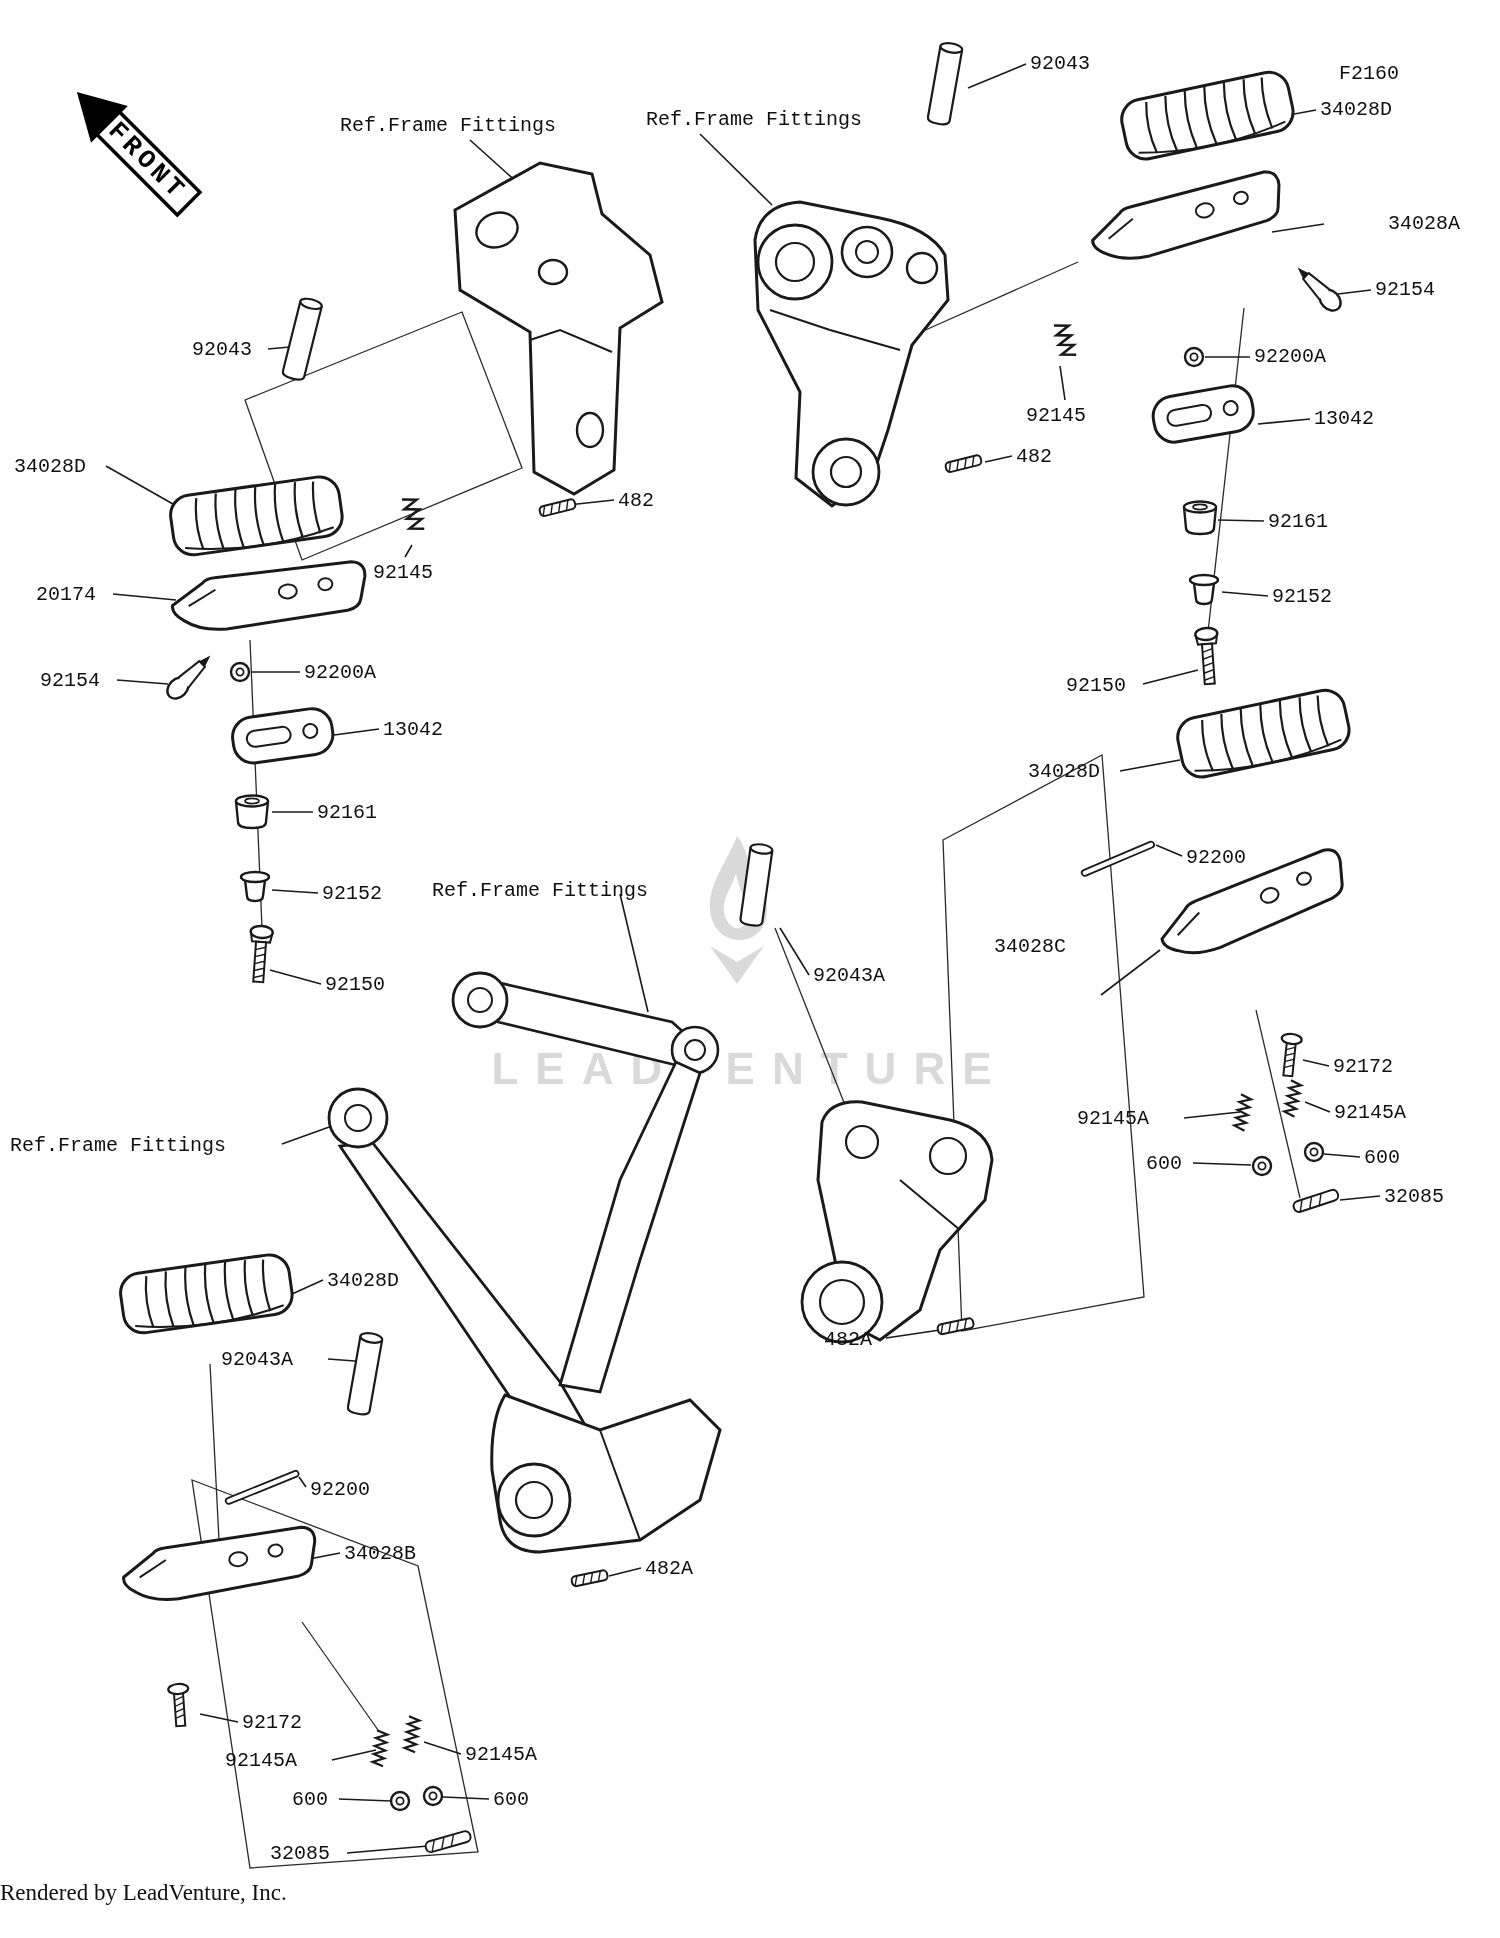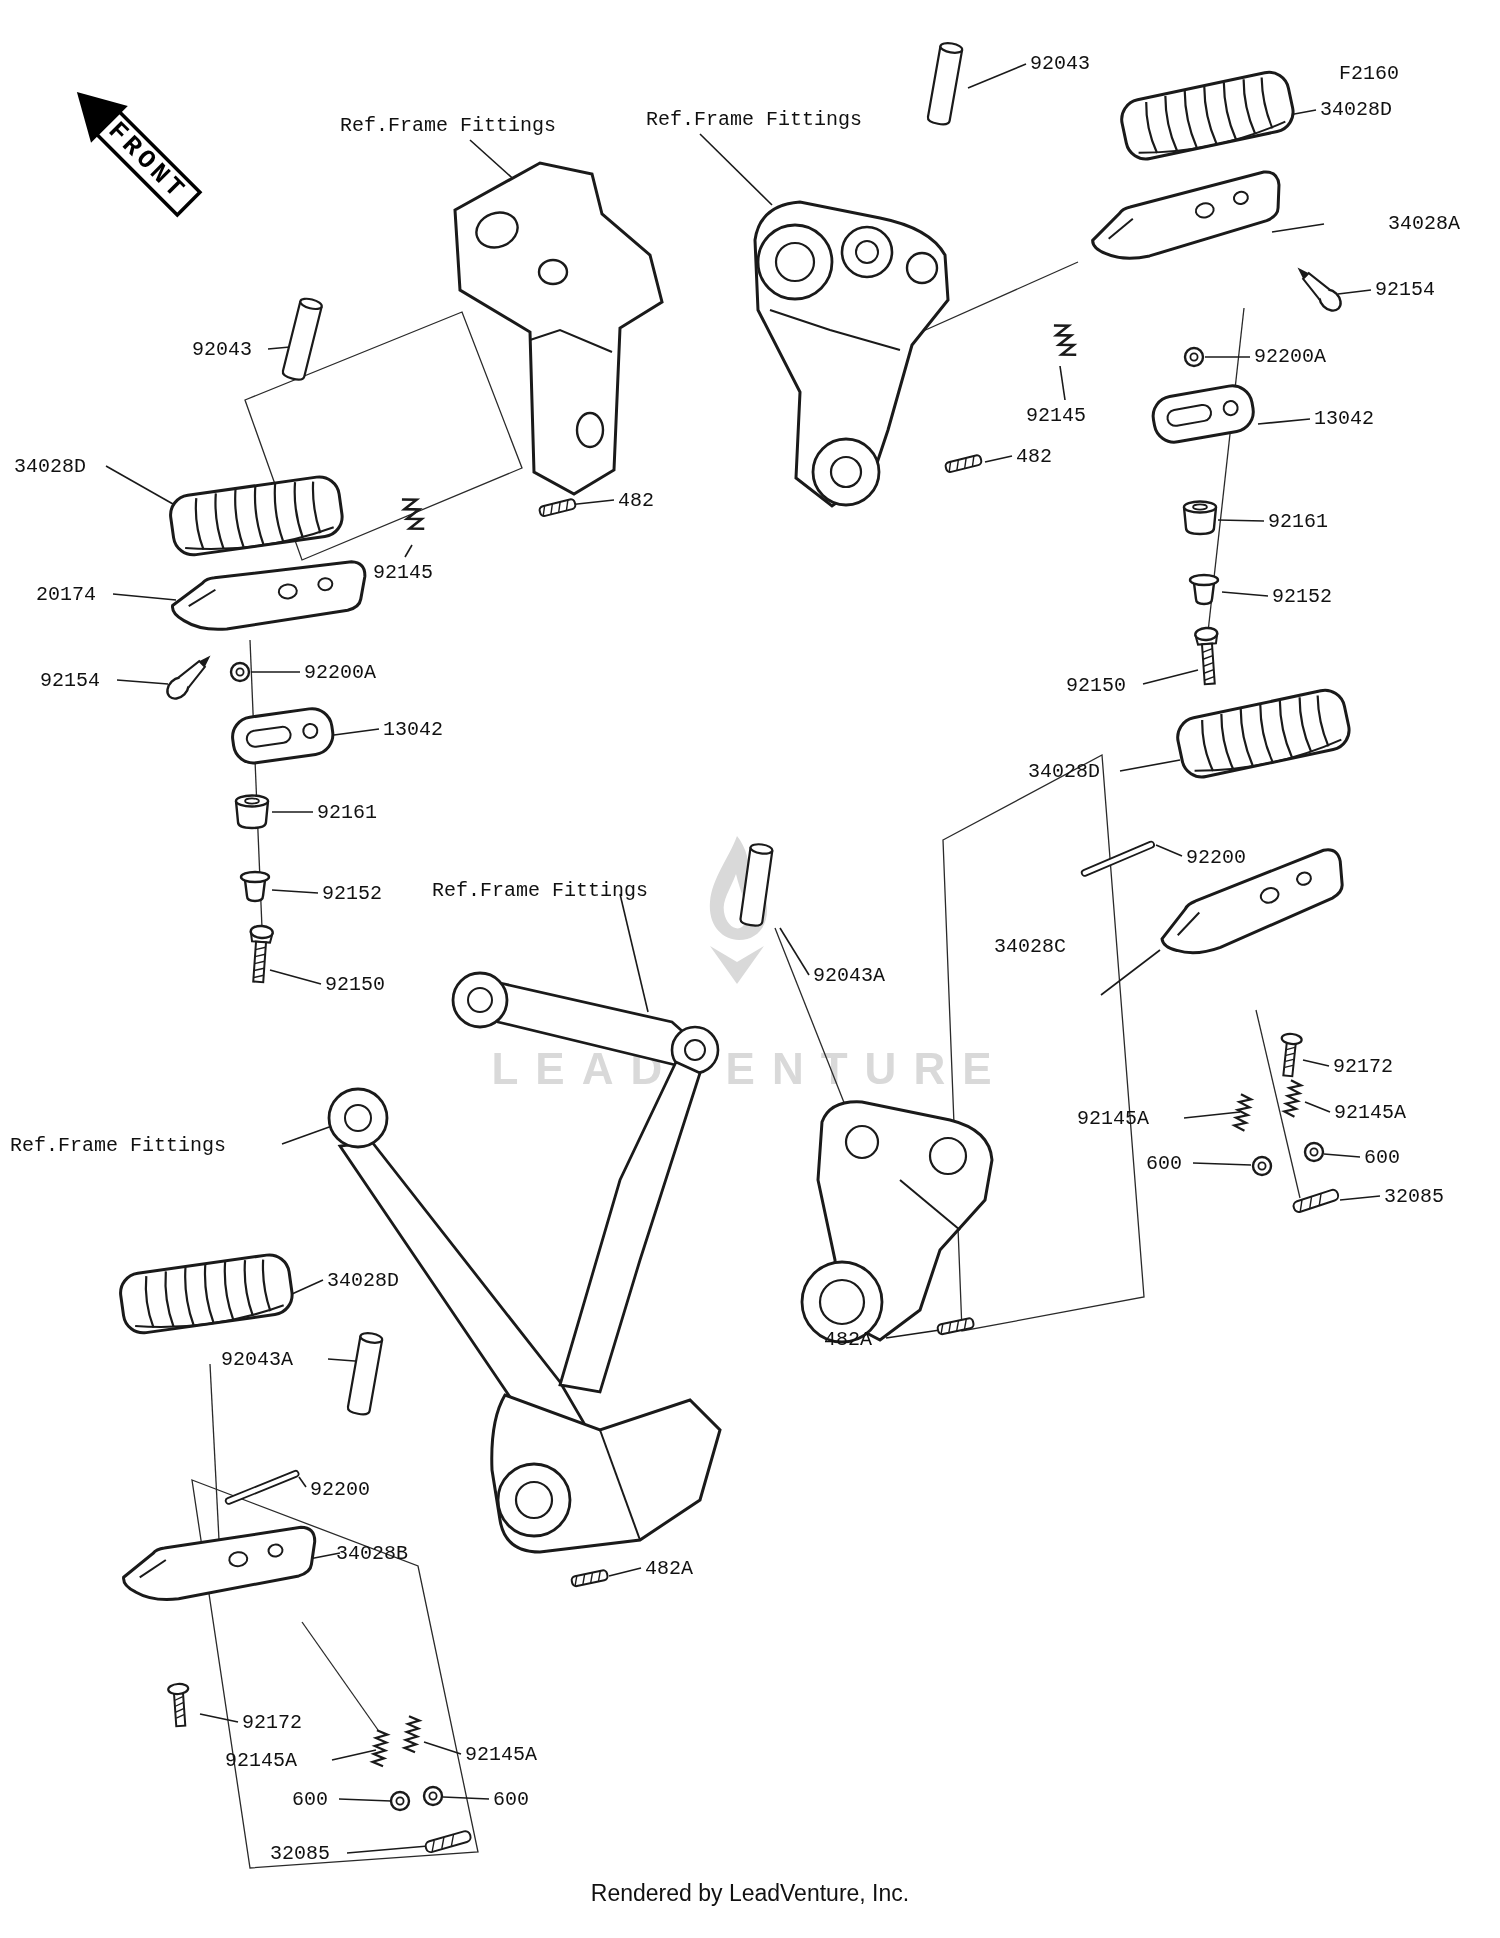--- a/index.html
+++ b/index.html
@@ -6,22 +6,22 @@
   body{width:1500px;height:1938px;background:#fff;position:relative;
        font-family:"Liberation Mono","DejaVu Sans Mono",monospace;color:#111}
   .page{position:relative;width:1500px;height:1938px;background:#fff;overflow:hidden}
   .art{position:absolute;left:0;top:0;z-index:1}
   .lbl{position:absolute;z-index:3;font-size:20px;line-height:27px;white-space:pre;color:#111}
   .front-text{position:absolute;left:123px;top:116px;z-index:2;transform:rotate(45deg);
               transform-origin:0 0;font-size:26px;font-weight:700;letter-spacing:4px;color:#000}
   .watermark-text{position:absolute;left:750px;top:1044px;transform:translateX(-50%);z-index:0;
               font-family:"Liberation Sans","DejaVu Sans",sans-serif;font-size:44px;font-weight:600;
               letter-spacing:17px;color:#d9d9d9;white-space:nowrap}
-  .footer{position:absolute;left:0;width:1500px;top:1880px;z-index:3;text-align:center;
-              font-family:Liberation Sans, sans-serif;font-size:23px;color:#111}
+  .footer{position:absolute;left:0;width:1500px;top:1880px;z-index:3;
+              font-family:Liberation Serif, serif;font-size:23px;color:#111}
 </style>
 </head>
 <body>
 
 <div class="page">
 
 <svg class="art" width="1500" height="1938" viewBox="0 0 1500 1938">
   <defs>
     <g id="pad">
       <rect x="0" y="0" width="170" height="60" rx="20" fill="#fff" stroke="#1a1a1a" stroke-width="3"></rect>
@@ -333,21 +333,21 @@
 <div class="lbl" style="left:1334px;top:1099px">92145A</div>
 <div class="lbl" style="left:1077px;top:1105px">92145A</div>
 <div class="lbl" style="left:1146px;top:1150px">600</div>
 <div class="lbl" style="left:1364px;top:1144px">600</div>
 <div class="lbl" style="left:1384px;top:1183px">32085</div>
 <div class="lbl" style="left:824px;top:1326px">482A</div>
 <div class="lbl" style="left:10px;top:1132px">Ref.Frame Fittings</div>
 <div class="lbl" style="left:327px;top:1267px">34028D</div>
 <div class="lbl" style="left:221px;top:1346px">92043A</div>
 <div class="lbl" style="left:310px;top:1476px">92200</div>
-<div class="lbl" style="left:336px;top:1540px">34028B</div>
+<div class="lbl" style="left:344px;top:1540px">34028B</div>
 <div class="lbl" style="left:645px;top:1555px">482A</div>
 <div class="lbl" style="left:242px;top:1709px">92172</div>
 <div class="lbl" style="left:225px;top:1747px">92145A</div>
 <div class="lbl" style="left:465px;top:1741px">92145A</div>
 <div class="lbl" style="left:292px;top:1786px">600</div>
 <div class="lbl" style="left:493px;top:1786px">600</div>
 <div class="lbl" style="left:270px;top:1840px">32085</div>
 
 <div class="footer">Rendered by LeadVenture, Inc.</div>
 

